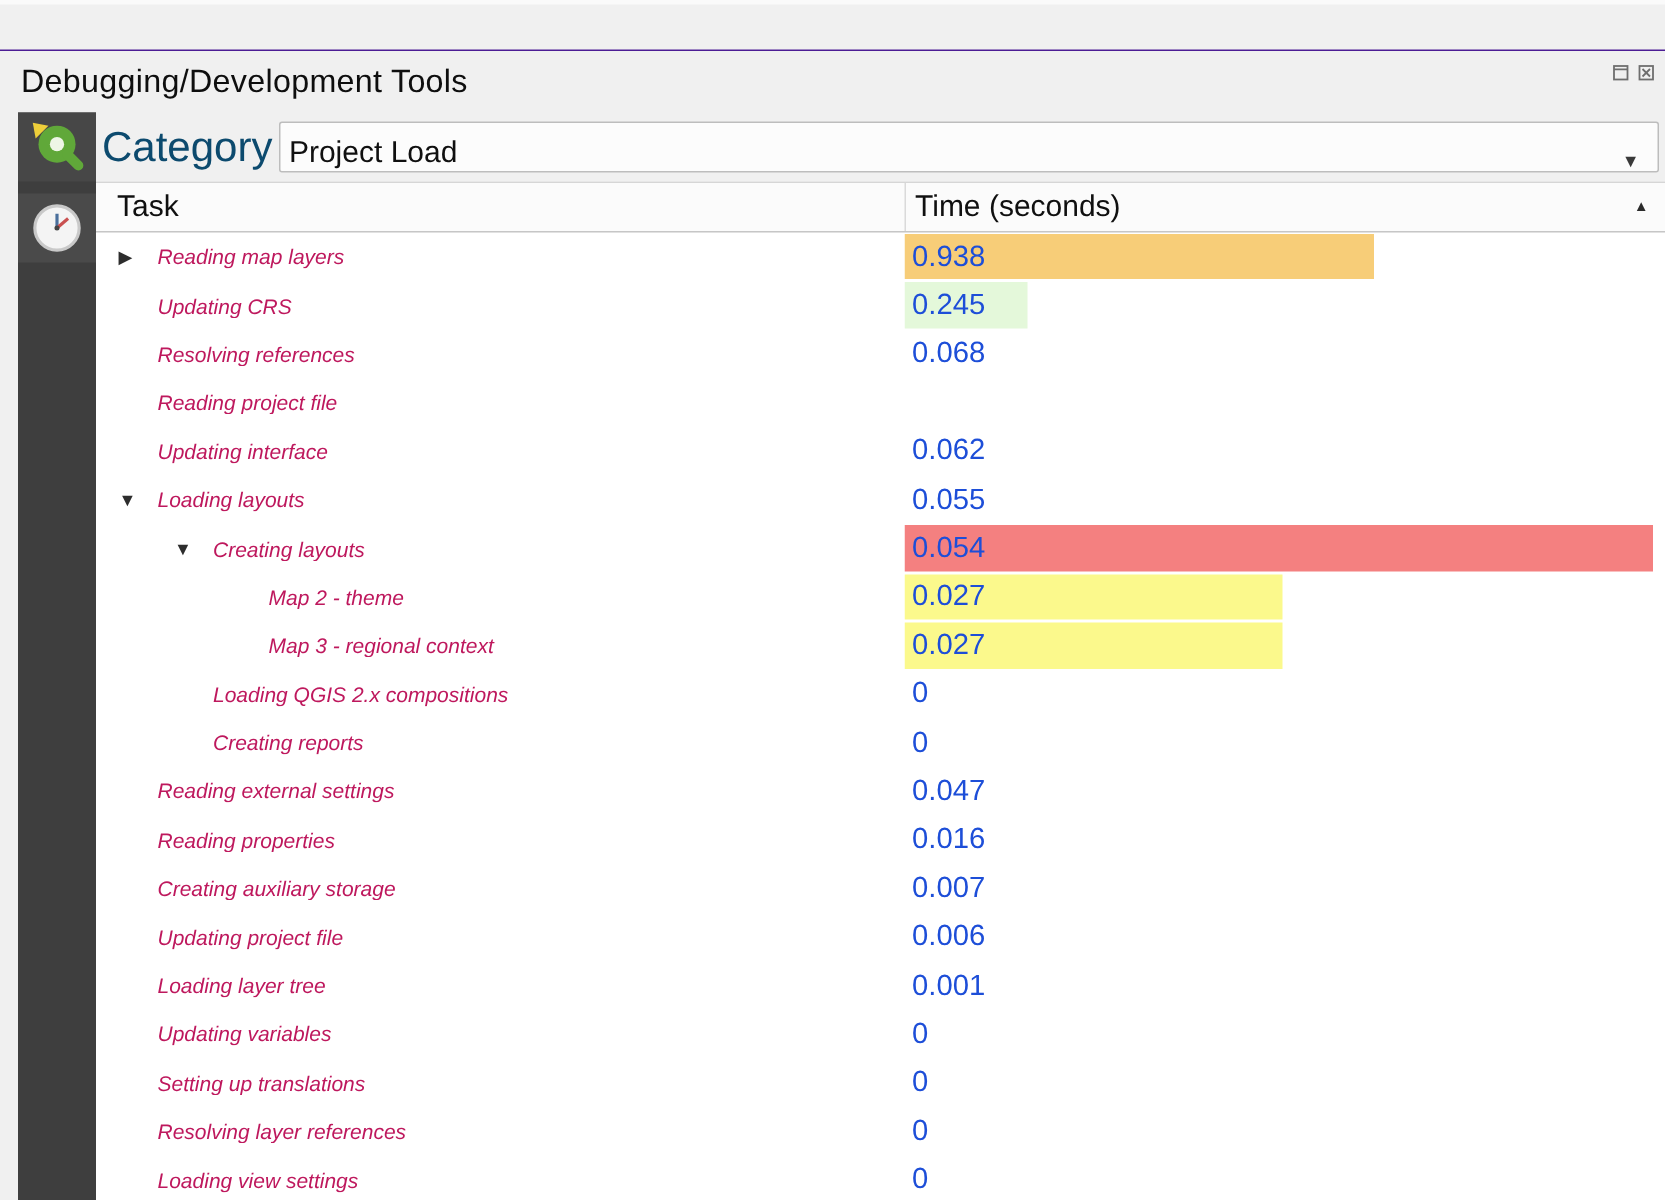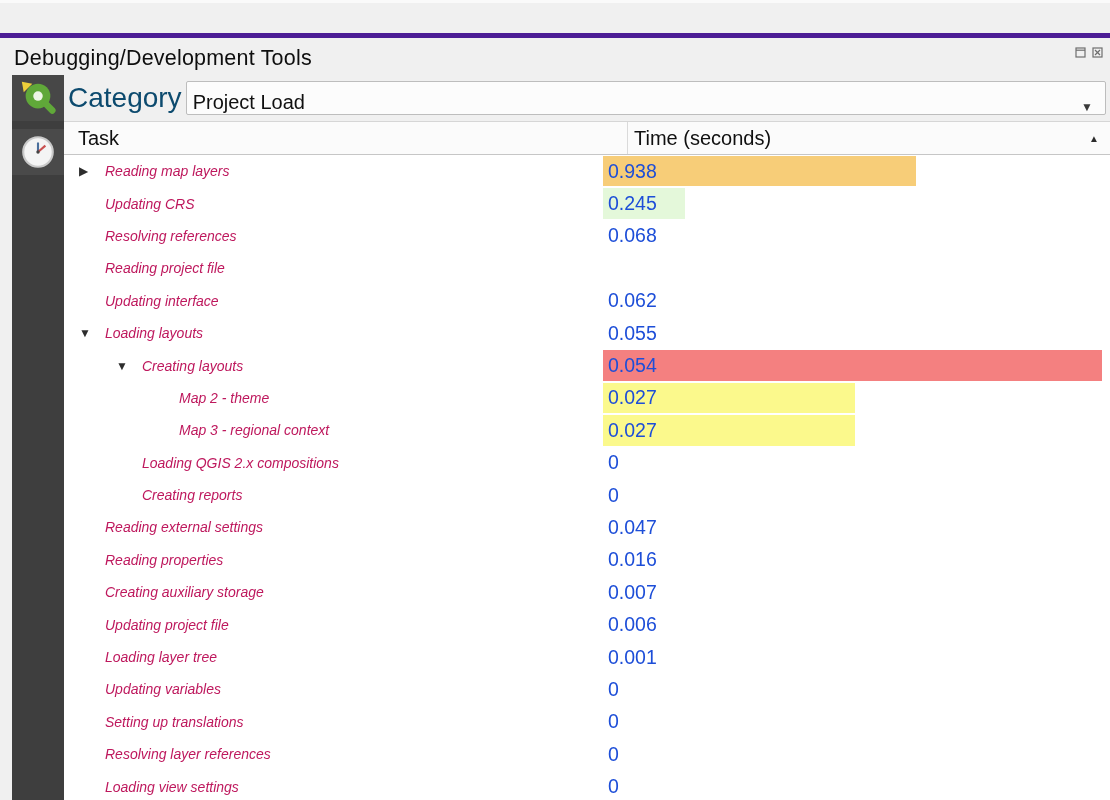--- a/index.html
+++ b/index.html
@@ -10,21 +10,21 @@
     color:#141414;
     -webkit-font-smoothing:antialiased;
   }
   .app { position:relative; width:1110px; height:800px; }
 
   .top-highlight { position:absolute; left:0; top:0; right:0; height:3px; background:#fafafa; }
 
   
   .titlebar {
     position:absolute; left:0; top:33px; right:0; height:40px;
-    border-top:5px solid #4c1d95;
+    border-top:1px solid #4c1d95;
     display:flex; align-items:center;
   }
   .panel-title { font-size:21.5px; color:#0e0e0e; padding-left:14px; letter-spacing:0.2px; }
   .dock-buttons { position:absolute; right:6px; top:8px; display:flex; gap:4px; }
   .dockbtn { width:13px; height:13px; display:flex; align-items:center; justify-content:center; cursor:default; }
 
   
   .toolstrip {
     position:absolute; left:12px; top:75px; bottom:0; width:52px;
     background:#3e3e3e;
@@ -53,21 +53,21 @@
   }
   .combo-arrow { margin-left:auto; font-size:12px; color:#3a3a3a; }
 
   
   .table {
     position:absolute; left:64px; top:121px; right:0; bottom:0;
     background:#ffffff; border-top:1px solid #d6d6d6; overflow:hidden;
   }
   .thead {
     display:flex; height:32px; background:#fbfbfb;
-    border-bottom:1px solid #c6c6c6; gap:24px;
+    border-bottom:1px solid #c6c6c6; 
   }
   .th { font-size:20px; color:#101010; height:100%; display:flex; align-items:center; box-sizing:border-box; }
   .task-th { width:539px; padding-left:14px; }
   .time-th { flex:1; padding-left:6px; border-left:1px solid #dadada; position:relative; }
   .sort { position:absolute; right:11px; top:50%; transform:translateY(-50%); font-size:10px; color:#2b2b2b; }
 
   .tbody { }
   .row { display:flex; height:32.4px; align-items:center; }
   .task-cell { width:539px; display:flex; align-items:center; box-sizing:border-box; overflow:hidden; white-space:nowrap; }
   .expander {

